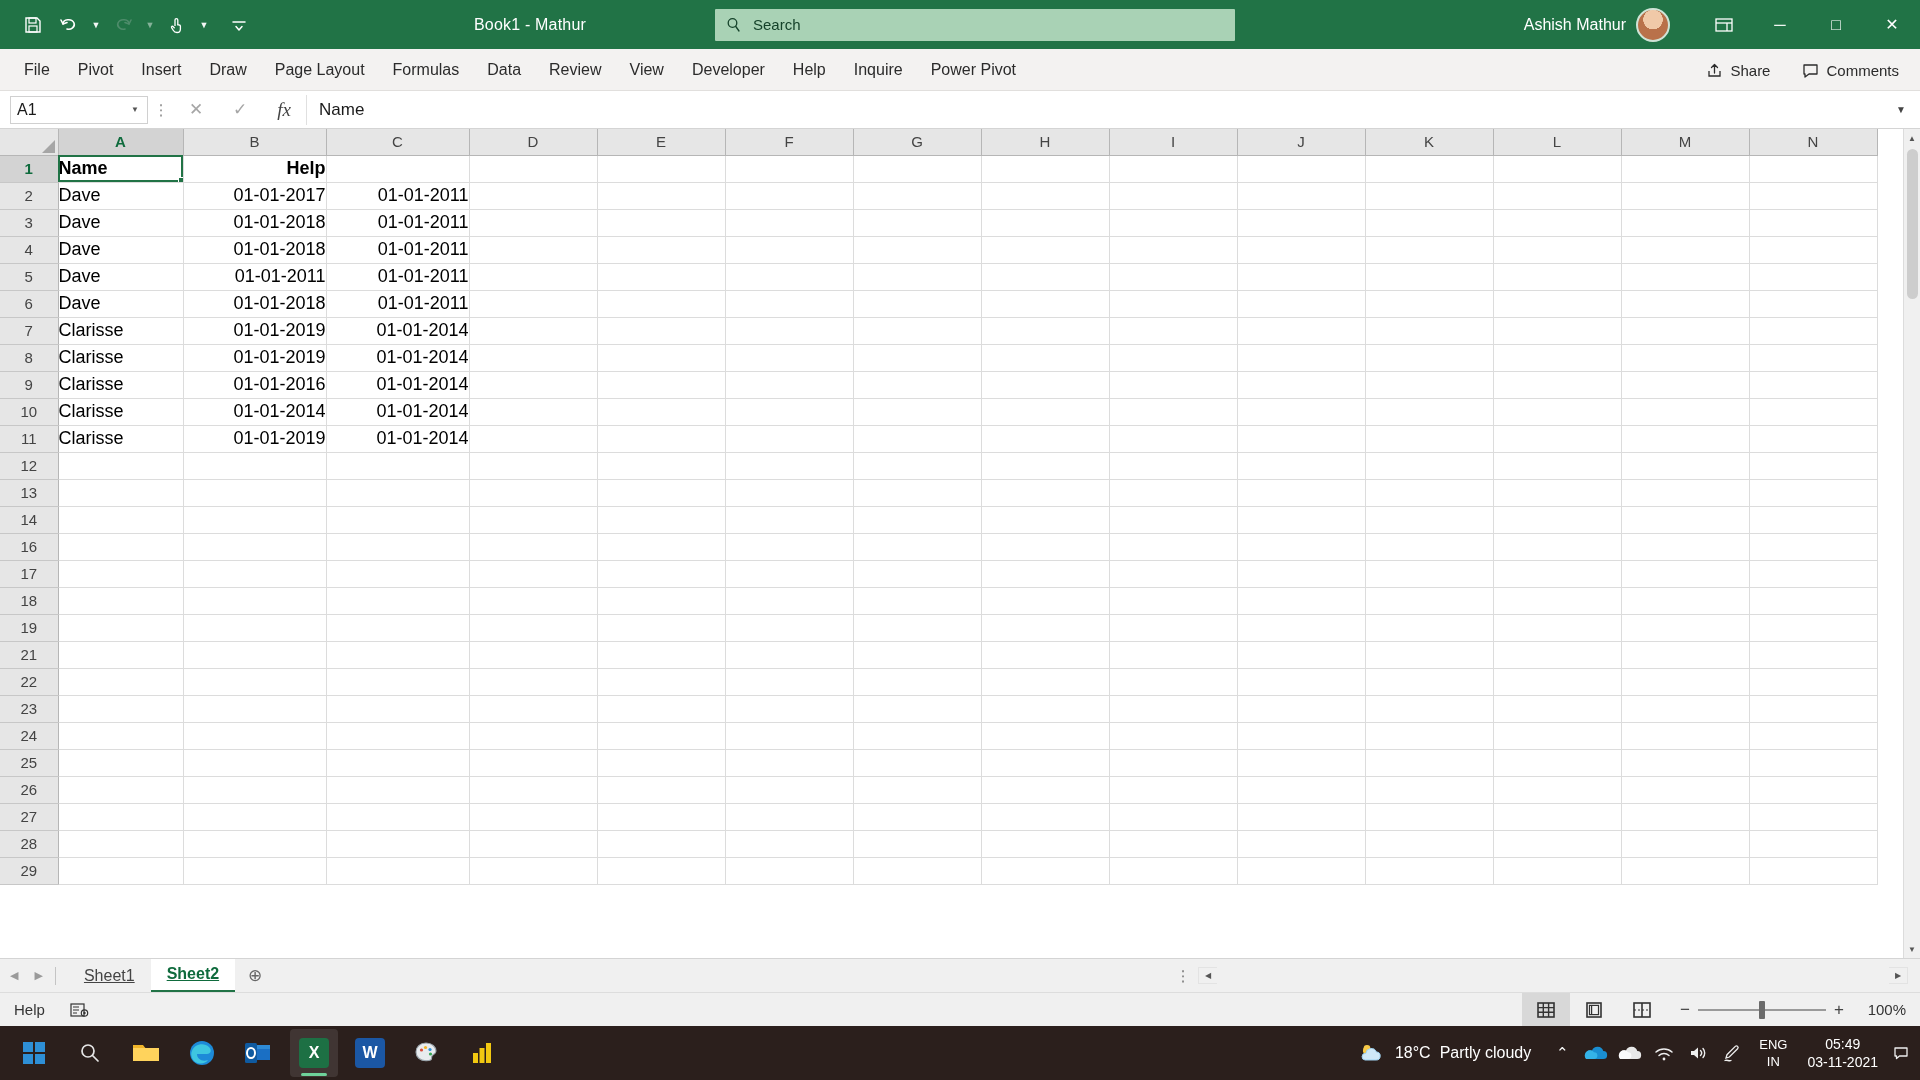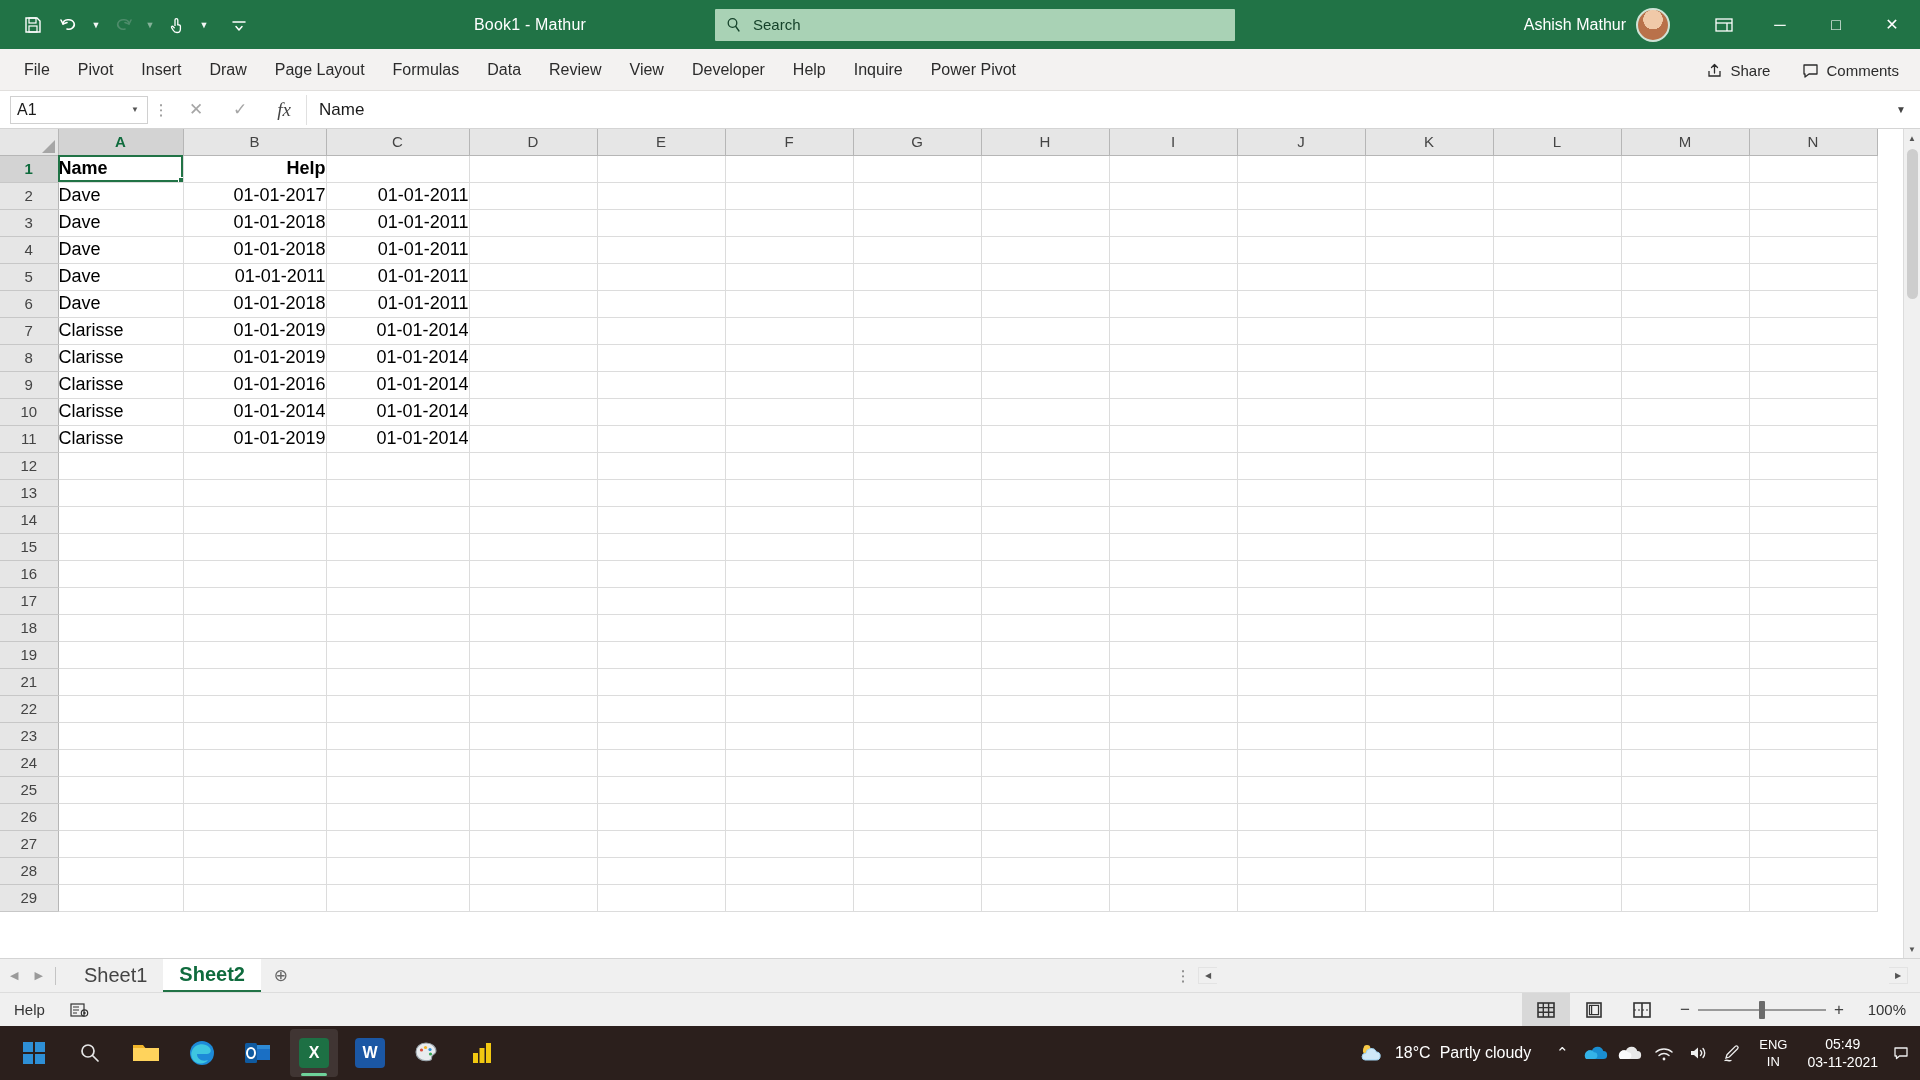--- a/index.html
+++ b/index.html
@@ -157,21 +157,21 @@
   
   .sheetbar {
     height: 34px; flex: 0 0 34px; background: #f0f0f0;
     display: flex; align-items: center; border-top: 1px solid #d4d4d4;
   }
   .nav-arrows { display: flex; align-items: center; padding-left: 10px; gap: 16px; }
   .nav-arrows span { font-size: 11px; color: #9a9a9a; }
   .tab-divider { width: 1px; height: 18px; background: #c4c4c4; margin: 0 12px; }
   .stab {
     padding: 0 16px; height: 34px; display: flex; align-items: center;
-    font-size: 20px; color: #444;
+    font-size: 16px; color: #444; text-decoration: underline;
   }
   .stab.active {
     background: #fff; color: #0f6b3d; font-weight: bold;
     border-bottom: 3px solid #217346;
   }
   .addsheet {
     width: 40px; height: 34px; display: flex; align-items: center;
     justify-content: center; font-size: 17px; color: #666;
   }
   .sheetbar-right { margin-left: auto; display: flex; align-items: center; }
@@ -614,37 +614,20 @@
               <td class="cell" style="width: 128px;"></td>
               <td class="cell" style="width: 128px;"></td>
               <td class="cell" style="width: 128px;"></td>
               <td class="cell" style="width: 128px;"></td>
               <td class="cell" style="width: 128px;"></td>
               <td class="cell" style="width: 128px;"></td>
               <td class="cell" style="width: 128px;"></td>
               <td class="cell" style="width: 128px;"></td>
             </tr>
             <tr>
-              <td class="rowhead">15</td>
-              <td class="cell" style="width: 125px;"></td>
-              <td class="cell" style="width: 143px;"></td>
-              <td class="cell" style="width: 143px;"></td>
-              <td class="cell" style="width: 128px;"></td>
-              <td class="cell" style="width: 128px;"></td>
-              <td class="cell" style="width: 128px;"></td>
-              <td class="cell" style="width: 128px;"></td>
-              <td class="cell" style="width: 128px;"></td>
-              <td class="cell" style="width: 128px;"></td>
-              <td class="cell" style="width: 128px;"></td>
-              <td class="cell" style="width: 128px;"></td>
-              <td class="cell" style="width: 128px;"></td>
-              <td class="cell" style="width: 128px;"></td>
-              <td class="cell" style="width: 128px;"></td>
-            </tr>
-            <tr>
               <td class="rowhead">16</td>
               <td class="cell" style="width: 125px;"></td>
               <td class="cell" style="width: 143px;"></td>
               <td class="cell" style="width: 143px;"></td>
               <td class="cell" style="width: 128px;"></td>
               <td class="cell" style="width: 128px;"></td>
               <td class="cell" style="width: 128px;"></td>
               <td class="cell" style="width: 128px;"></td>
               <td class="cell" style="width: 128px;"></td>
               <td class="cell" style="width: 128px;"></td>

